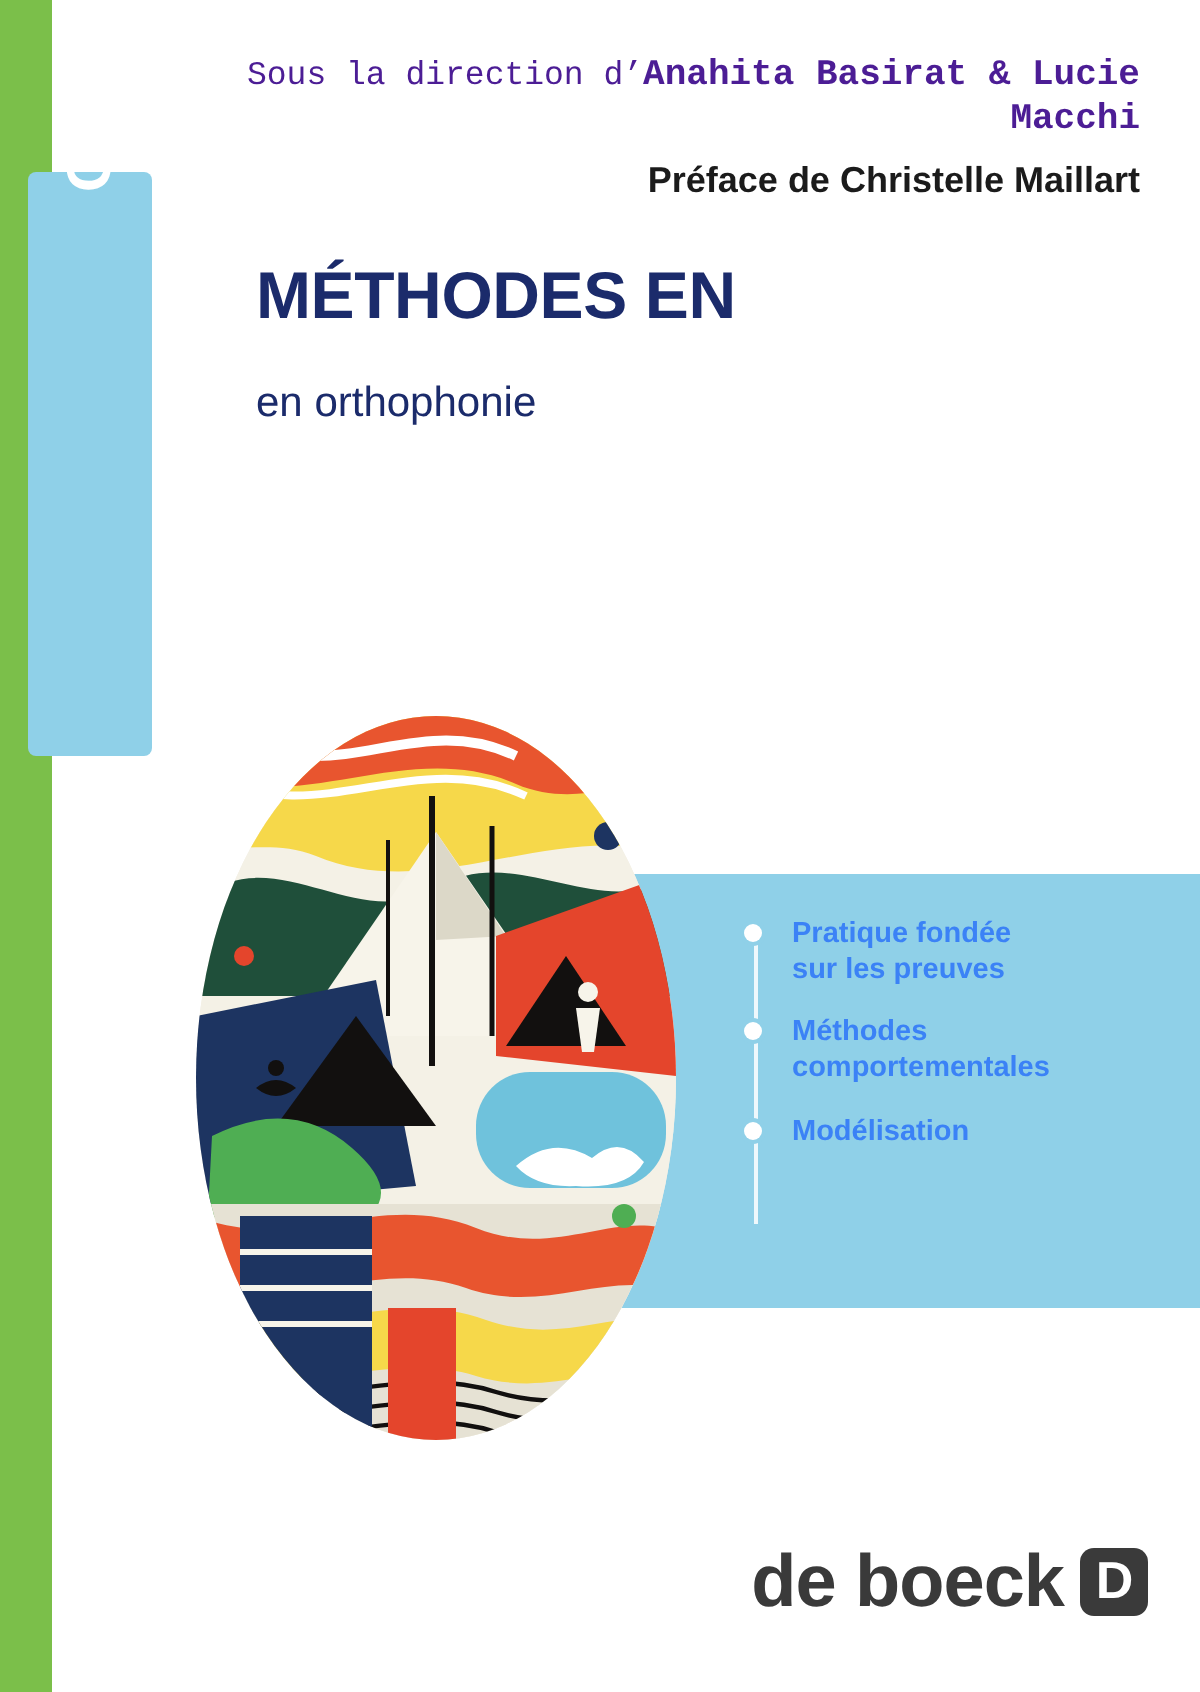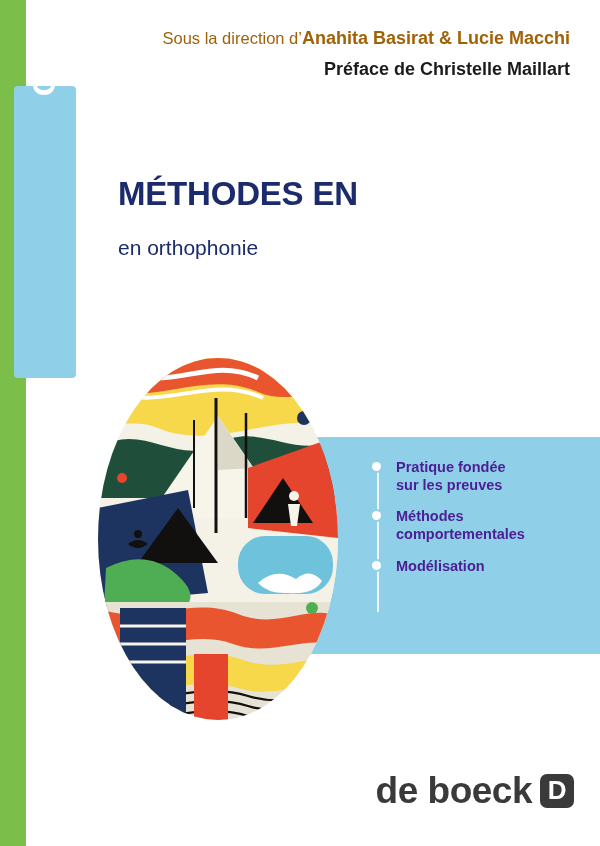--- a/index.html
+++ b/index.html
@@ -61,41 +61,41 @@
   
   .credits {
     position: absolute;
     right: 30px;
     top: 28px;
     text-align: right;
     width: 470px;
   }
   .credits .direction {
     font-size: 16.5px;
-    color: #a16207;
+    color: #4c1d95;
     line-height: 1.2;
+    font-family: Liberation Mono, monospace;
   }
   .credits .direction .authors {
     font-weight: bold;
     font-size: 18px;
   }
   .credits .preface {
     margin-top: 9px;
     font-size: 18px;
     color: #1b1b1b;
     font-weight: bold;
   }
 
   
   .title-block {
     position: absolute;
-    left: 118px;
+    left: 128px;
     top: 128px;
     width: 468px;
-    margin-top: 46px;
   }
   .title-line {
     color: #1b2b6b;
     font-size: 33px;
     font-weight: bold;
     line-height: 1.22;
     letter-spacing: -0.2px;
   }
   .subtitle {
     margin-top: 20px;
@@ -117,21 +117,21 @@
   .bullet-list {
     position: absolute;
     left: 372px;
     top: 458px;
     width: 220px;
   }
   .bullet-item {
     position: relative;
     padding-left: 24px;
     margin-bottom: 13px;
-    color: #4c1d95;
+    color: #3b82f6;
     font-size: 14.5px;
     font-weight: bold;
     line-height: 1.25;
   }
   .bullet-item .dot {
     position: absolute;
     left: 0;
     top: 4px;
     width: 9px;
     height: 9px;

